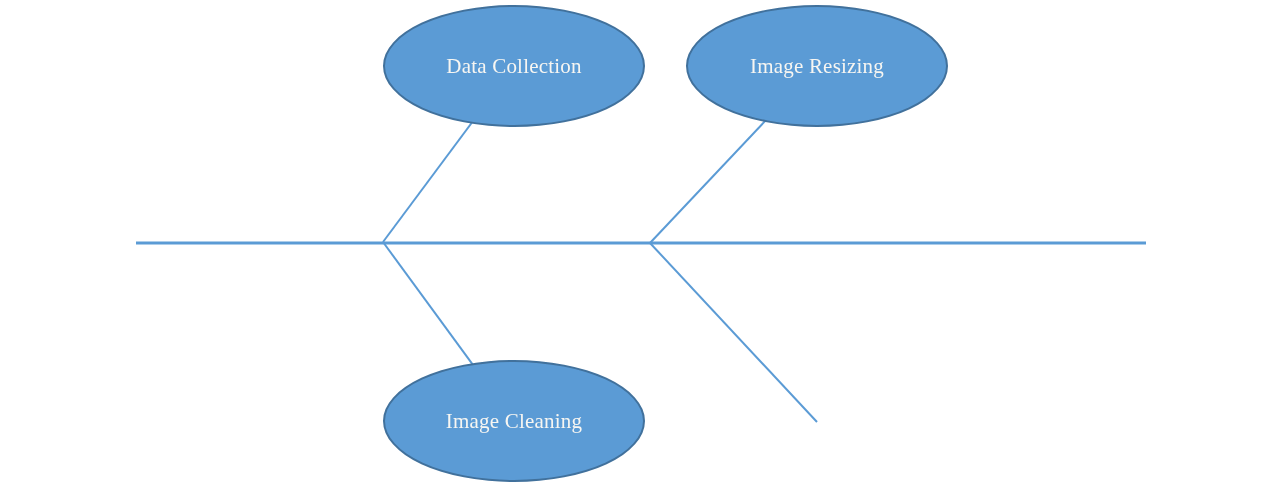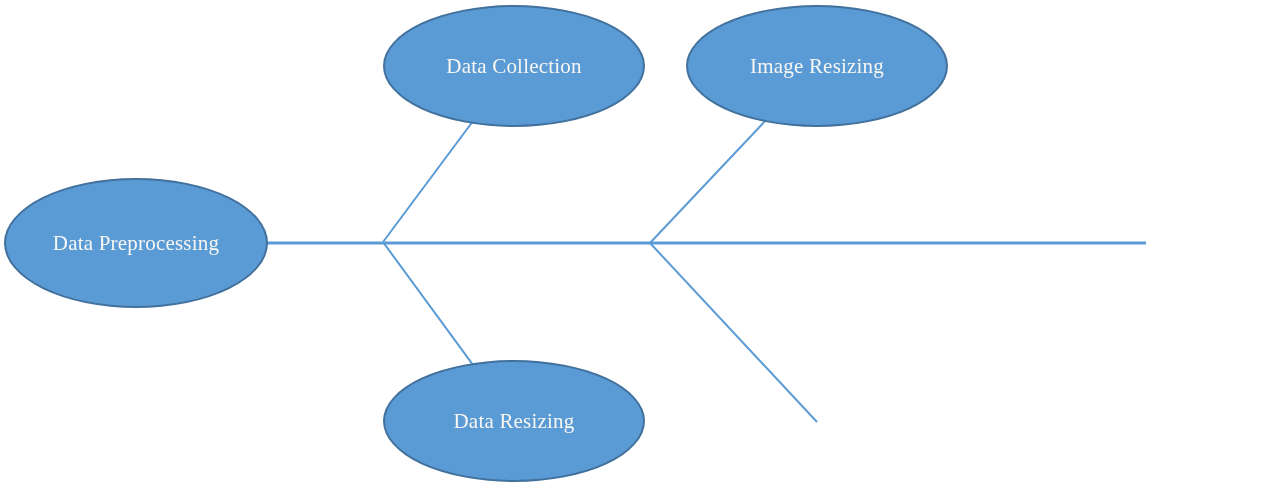--- a/index.html
+++ b/index.html
@@ -63,31 +63,28 @@
 
     <line class="spine" x1="136" y1="243" x2="1146" y2="243"></line>
 
     <line class="branch" x1="383" y1="242" x2="514" y2="66"></line>
     <line class="branch" x1="383" y1="242" x2="514" y2="421"></line>
 
     <line class="branch" x1="650" y1="243" x2="817" y2="66"></line>
     <line class="branch" x1="650" y1="243" x2="817" y2="422"></line>
   </svg>
 
-  <div class="node node-preprocessing">
-    <span class="label">Data Preprocessing</span>
-  </div>
 
   <div class="node node-resizing">
     <span class="label">Image Resizing</span>
   </div>
 
   <div class="node node-collection">
     <span class="label">Data Collection</span>
   </div>
 
   <div class="node node-cleaning">
-    <span class="label">Data Resizing</span>
+    <span class="label">Image Cleaning</span>
   </div>
 
 
 
 </div>
 
 </body></html>

